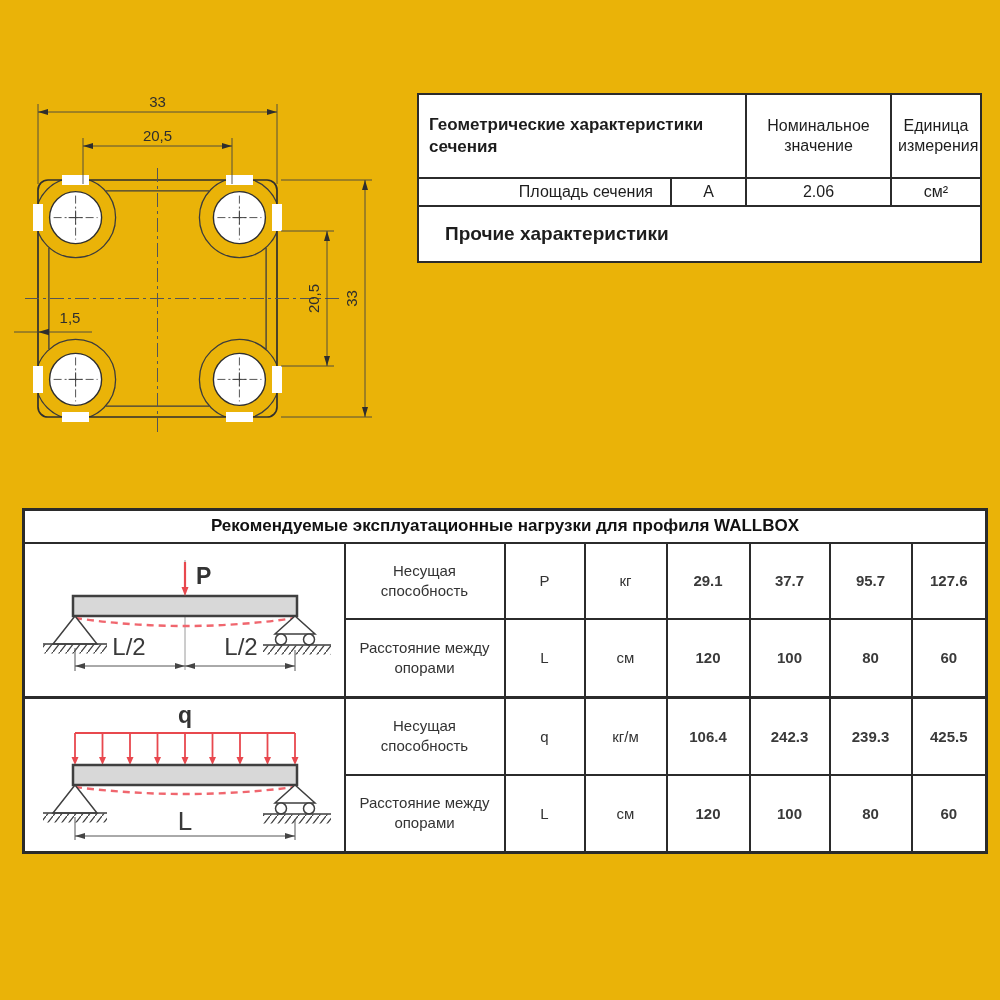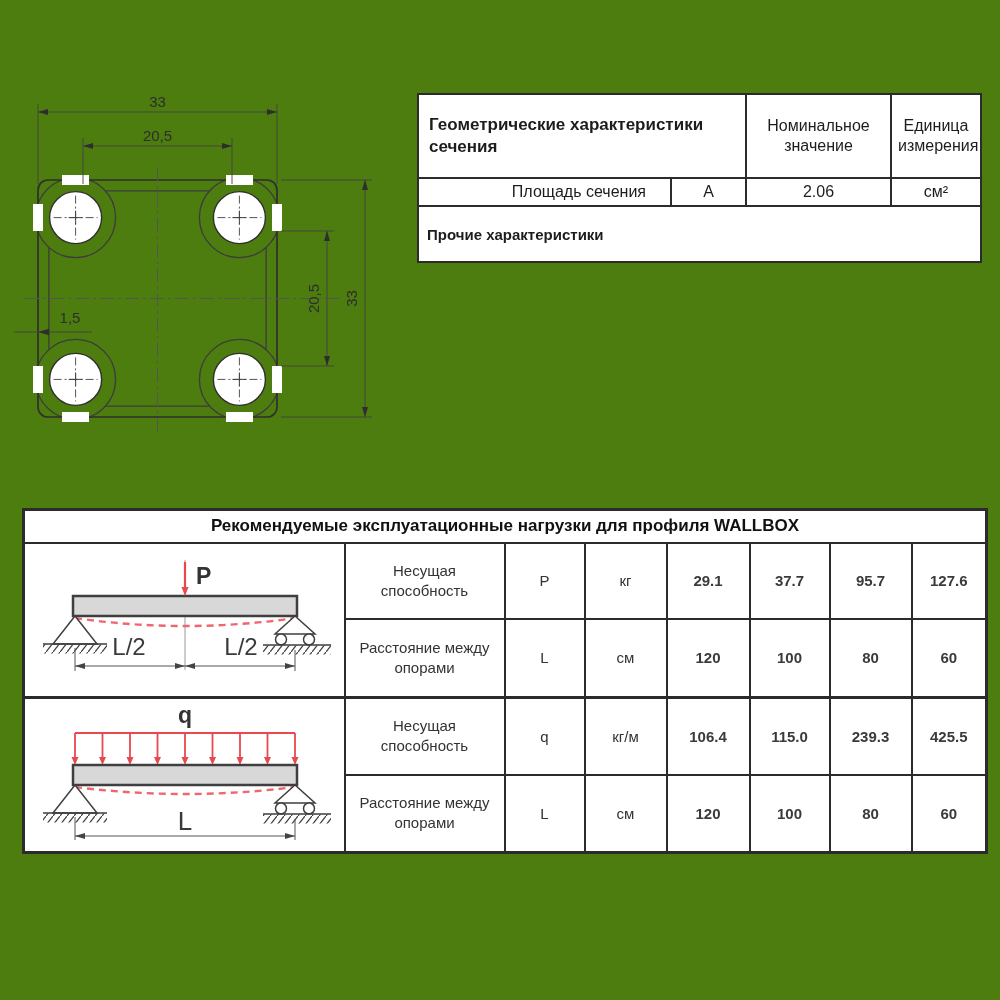--- a/index.html
+++ b/index.html
@@ -1,30 +1,30 @@
 <!DOCTYPE html>
 <html><head>
 <meta charset="utf-8">
 <style>
   html,body{margin:0;padding:0;background:#fff;}
-  #page{position:relative;width:1000px;height:1000px;background:#4d7c0f;overflow:hidden;
+  #page{position:relative;width:1000px;height:1000px;background:#eab308;overflow:hidden;
         font-family:"Liberation Sans","DejaVu Sans",sans-serif;color:#222;}
   table{border-collapse:collapse;table-layout:fixed;position:absolute;background:#fff;}
   td{overflow:hidden;}
 
   
   #geo{left:417px;top:93px;width:563px;border:2px solid #2b2b2b;}
   #geo td{border-left:2px solid #2b2b2b;border-right:2px solid #2b2b2b;
           font-size:16px;color:#1d1d1d;padding:0 6px;}
   #geo tr.hd td{border-bottom:2px solid #2b2b2b;}
   #geo td.ttl{font-weight:bold;font-size:17px;padding-left:10px;line-height:1.3;}
   #geo td.chead{text-align:center;line-height:1.25;}
   #geo tr.sect td{border-top:2px solid #2b2b2b;border-bottom:2px solid #2b2b2b;
-                  font-weight:bold;font-size:15px;padding-left:8px;}
-  #geo td.nm{text-align:right;padding-right:24px;white-space:nowrap;}
+                  font-weight:bold;font-size:19px;padding-left:26px;}
+  #geo td.nm{text-align:right;padding-right:17px;white-space:nowrap;}
   #geo td.c{text-align:center;}
 
   
   #loads{left:22px;top:508px;width:963px;border:3px solid #2b2b2b;}
   #loads td{border-left:2px solid #2b2b2b;border-right:2px solid #2b2b2b;
             font-size:15px;color:#333;text-align:center;}
   #loads td.title{border-bottom:2px solid #2b2b2b;font-weight:bold;font-size:17px;color:#111;text-align:center;}
   #loads tr.sub td{border-top:2px solid #2b2b2b;}
   #loads tr.grp td{border-top:3px solid #2b2b2b;}
   #loads td.diag{padding:0;vertical-align:top;}
@@ -284,21 +284,21 @@
             <path d="M50 137 L60 134 L60 140 Z"></path>
                 <path d="M270 137 L260 134 L260 140 Z"></path>
           </g>
           <text x="160" y="131" font-size="26" fill="#3a3a3a" text-anchor="middle">L</text>
         </svg>
       </td>
       <td class="lbl">Несущая способность</td>
       <td>q</td>
       <td>кг/м</td>
       <td class="num">106.4</td>
-      <td class="num">115.0</td>
+      <td class="num">242.3</td>
       <td class="num">239.3</td>
       <td class="num">425.5</td>
     </tr>
     <tr class="sub" style="height:74px">
       <td class="lbl">Расстояние между опорами</td>
       <td>L</td>
       <td>см</td>
       <td class="num">120</td>
       <td class="num">100</td>
       <td class="num">80</td>

